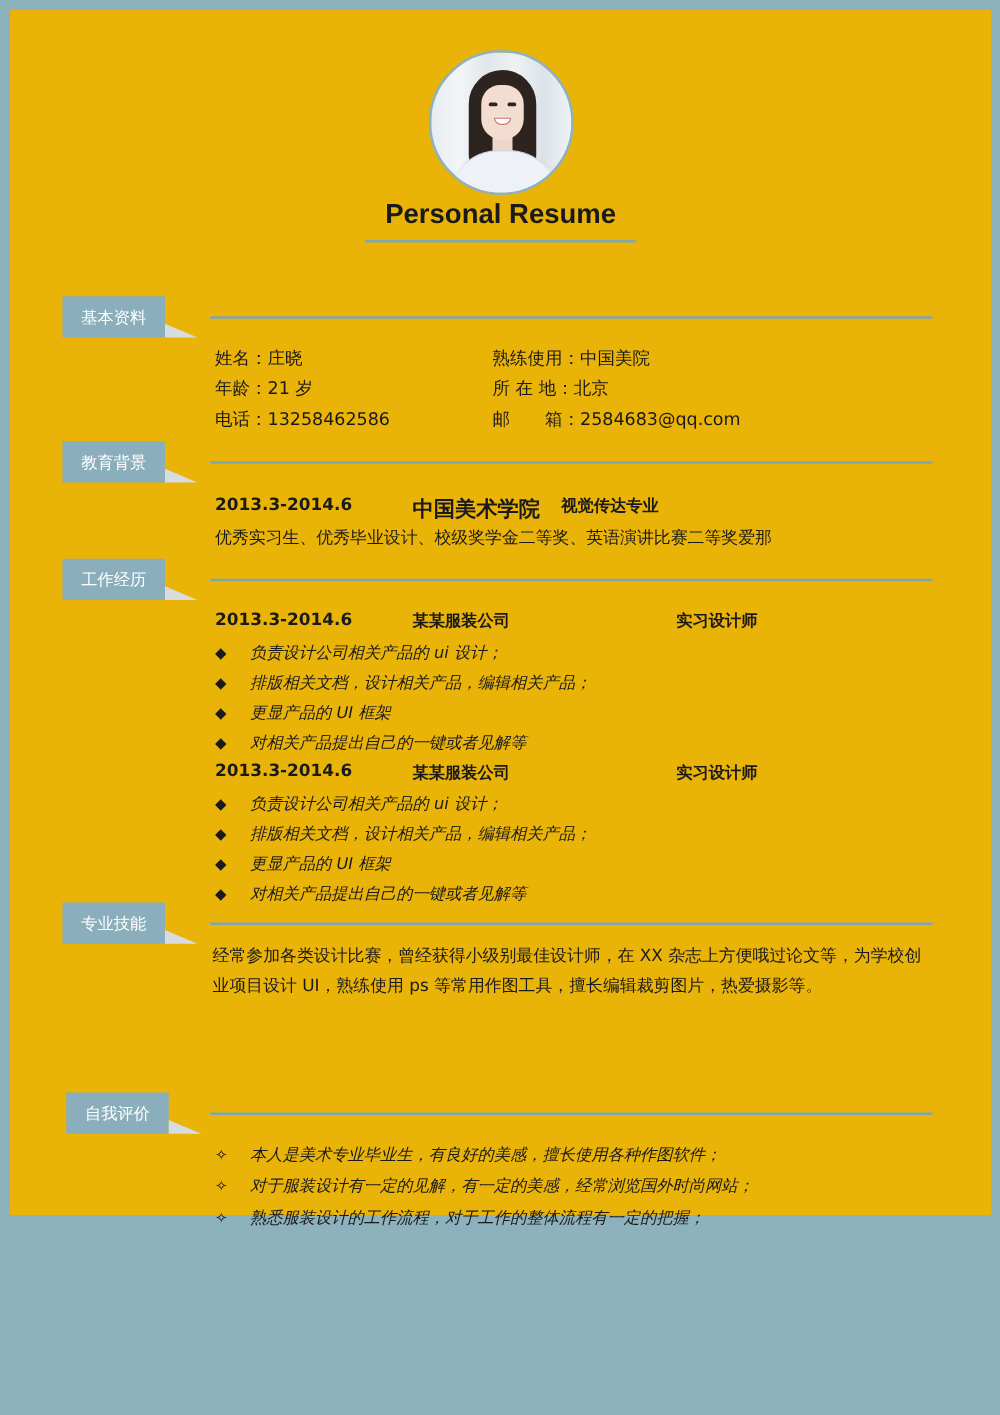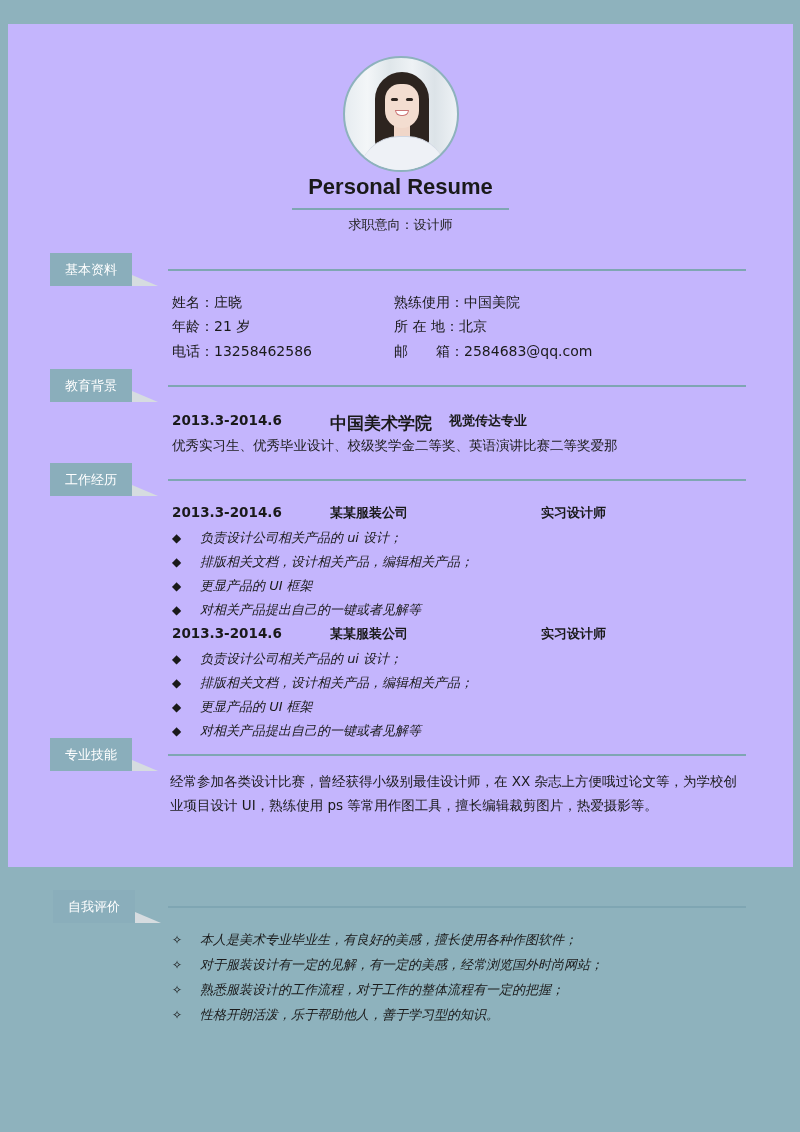--- a/index.html
+++ b/index.html
@@ -5,23 +5,23 @@
   * { margin: 0; padding: 0; box-sizing: border-box; }
   html, body { width: 800px; height: 1132px; overflow: hidden; }
   body {
     background: #8eb2bd;
     font-family: "DejaVu Sans", "Liberation Sans", sans-serif;
     color: #1a1a1a;
     position: relative;
   }
   .page {
     position: absolute;
-    left: 8px; top: 24px;
-    width: 785px; height: 843px;
-    background: #c4b5fd;
+    left: 8px; top: 8px;
+    width: 785px; height: 964px;
+    background: #eab308;
   }
 
   
   .avatar {
     position: absolute;
     left: 335px; top: 32px;
     width: 116px; height: 116px;
     border-radius: 50%;
     border: 2px solid #8eb2bd;
     overflow: hidden;
@@ -99,21 +99,20 @@
     <div class="hair"></div>
     <div class="neck"></div>
     <div class="body"></div>
     <div class="face"></div>
     <div class="eye1"></div>
     <div class="eye2"></div>
     <div class="smile"></div>
   </div>
   <div class="title">Personal Resume</div>
   <div class="title-line"></div>
-  <div class="subtitle">求职意向：设计师</div>
 
   <div class="sec-label" style="top:229px">基本资料</div>
   <div class="sec-shadow" style="left:124px; top:251px"></div>
   <div class="sec-line" style="top:245px"></div>
 
   <div class="txt" style="left:164px; top:270px">姓名：庄晓</div>
   <div class="txt" style="left:164px; top:294px">年龄：21 岁</div>
   <div class="txt" style="left:164px; top:319px">电话：13258462586</div>
   <div class="txt" style="left:386px; top:270px">熟练使用：中国美院</div>
   <div class="txt" style="left:386px; top:294px">所 在 地：北京</div>
@@ -156,15 +155,14 @@
     <p>经常参加各类设计比赛，曾经获得小级别最佳设计师，在 XX 杂志上方便哦过论文等，为学校创业项目设计 UI，熟练使用 ps 等常用作图工具，擅长编辑裁剪图片，热爱摄影等。</p>
   </div>
 
   <div class="sec-label" style="top:866px; left:45px">自我评价</div>
   <div class="sec-shadow" style="left:127px; top:888px"></div>
   <div class="sec-line" style="top:882px"></div>
 
   <div class="bullet-row" style="top:907px"><span class="mark">✧</span><span>本人是美术专业毕业生，有良好的美感，擅长使用各种作图软件；</span></div>
   <div class="bullet-row" style="top:932px"><span class="mark">✧</span><span>对于服装设计有一定的见解，有一定的美感，经常浏览国外时尚网站；</span></div>
   <div class="bullet-row" style="top:957px"><span class="mark">✧</span><span>熟悉服装设计的工作流程，对于工作的整体流程有一定的把握；</span></div>
-  <div class="bullet-row" style="top:982px"><span class="mark">✧</span><span>性格开朗活泼，乐于帮助他人，善于学习型的知识。</span></div>
 
 </div>
 
 </body></html>

